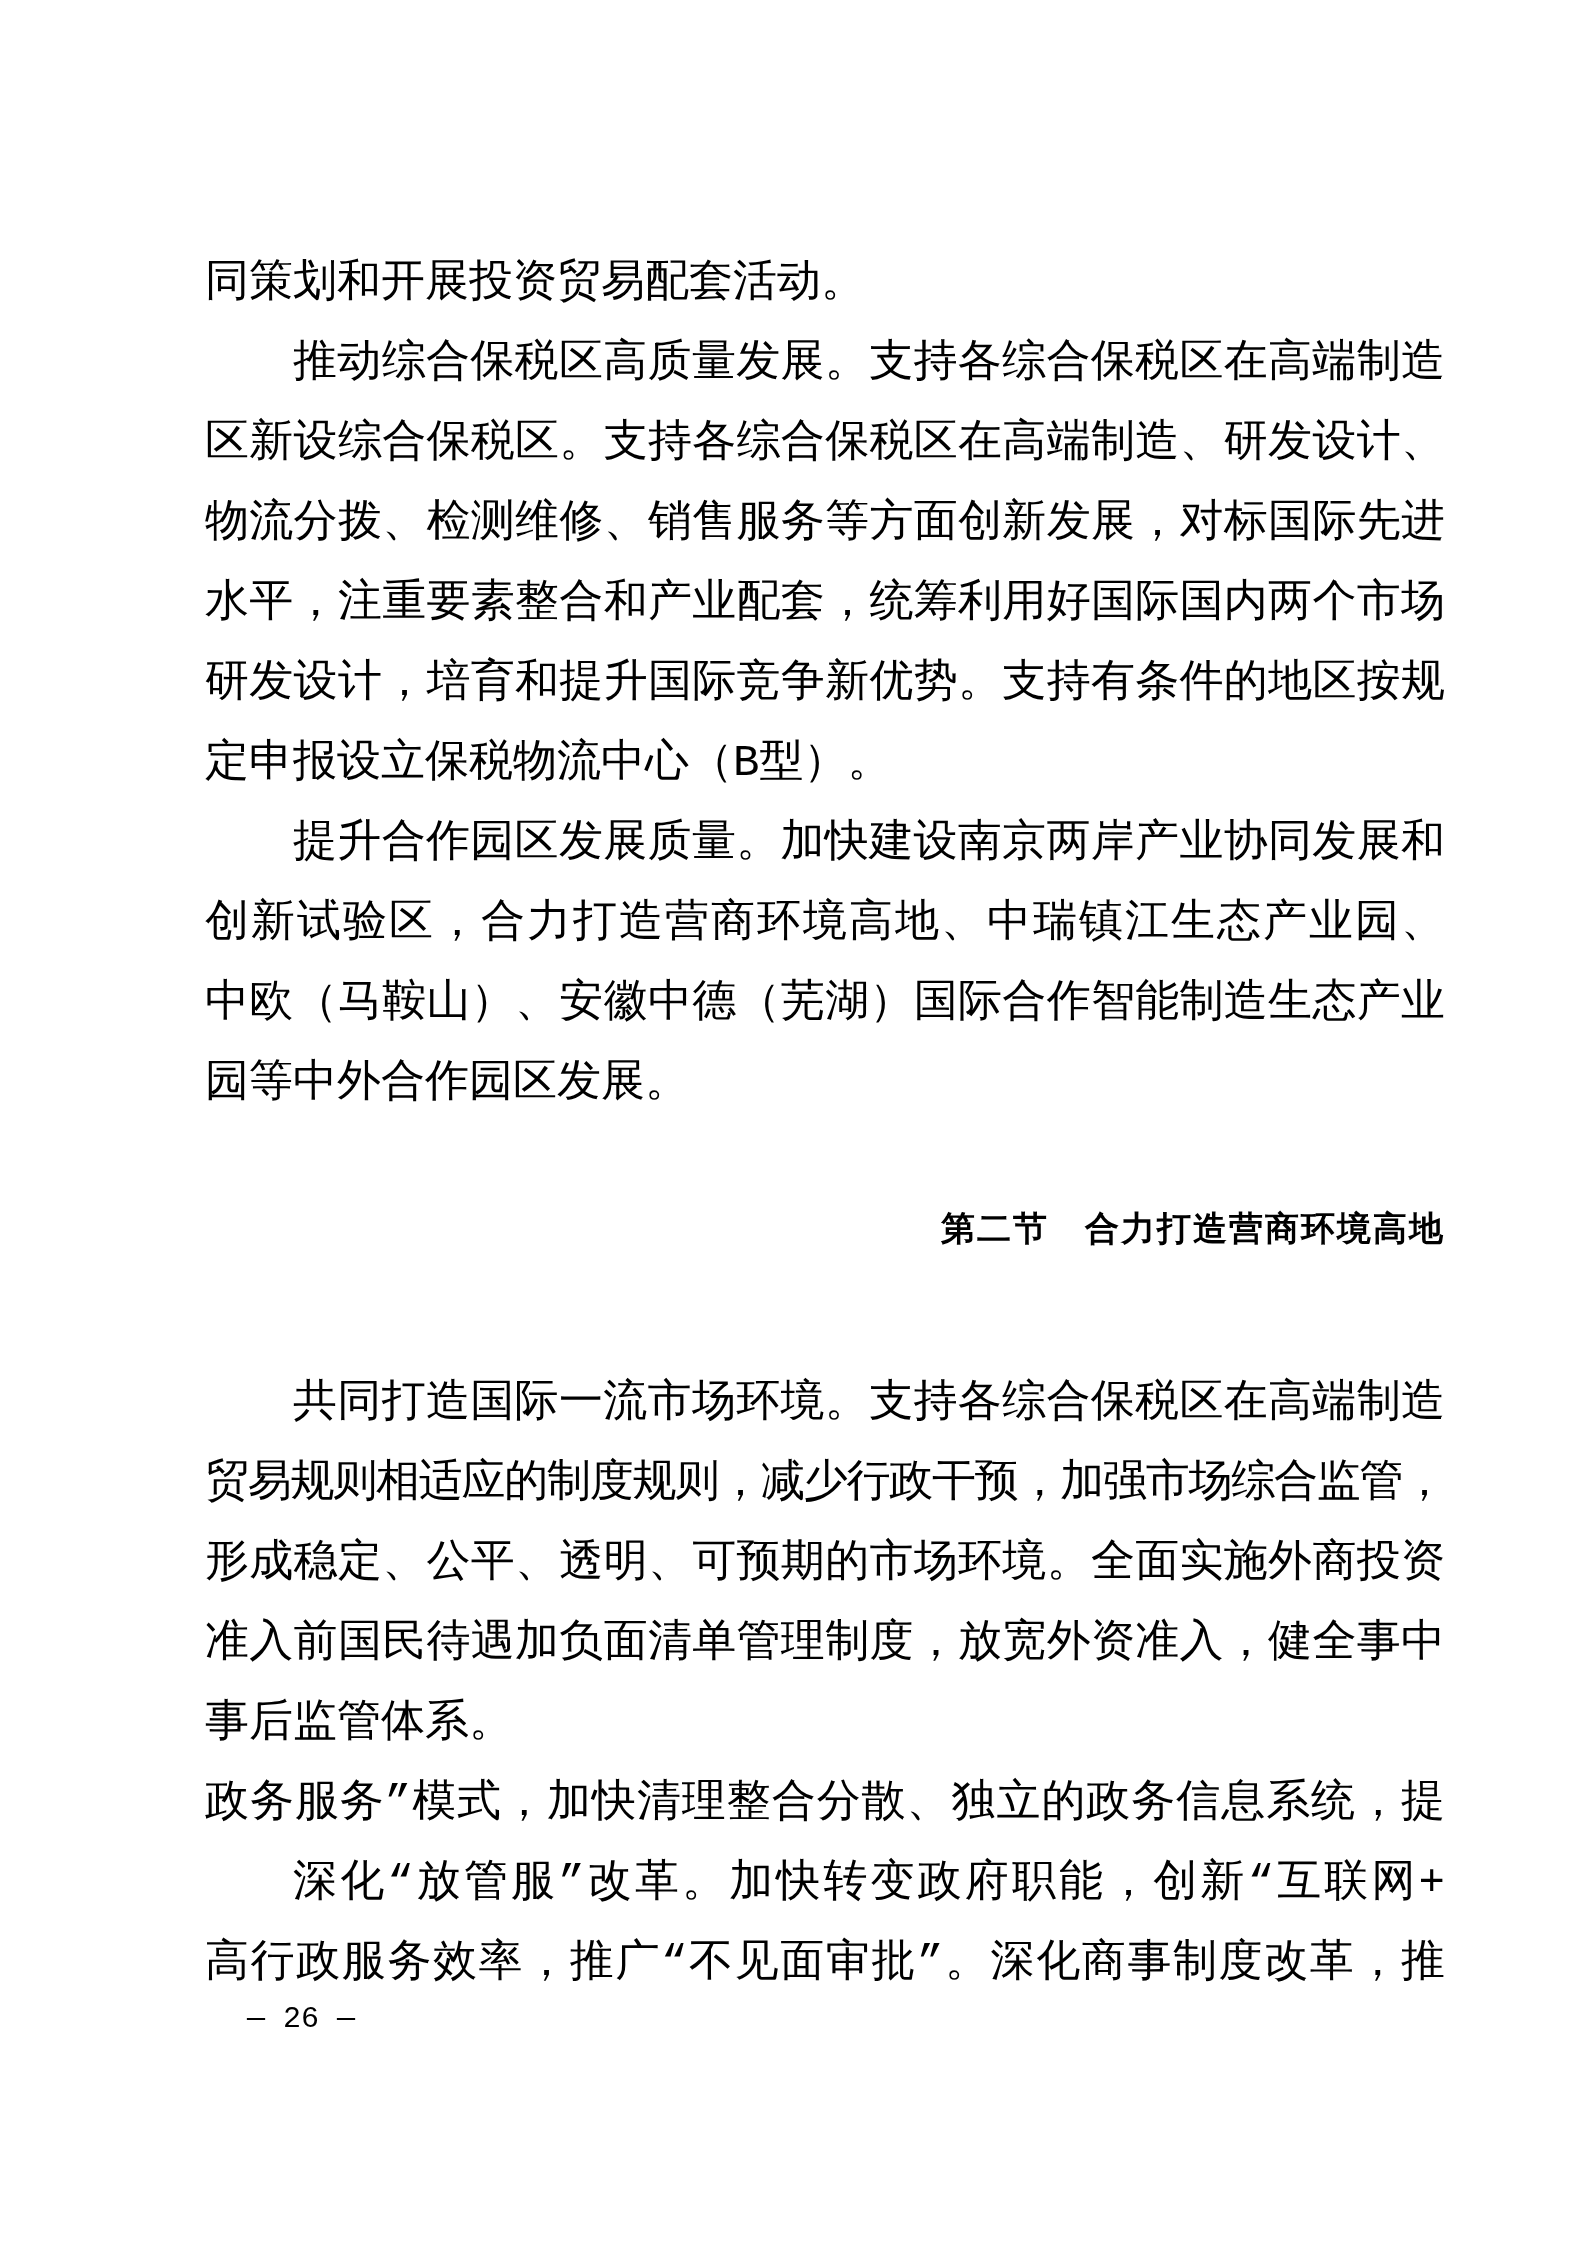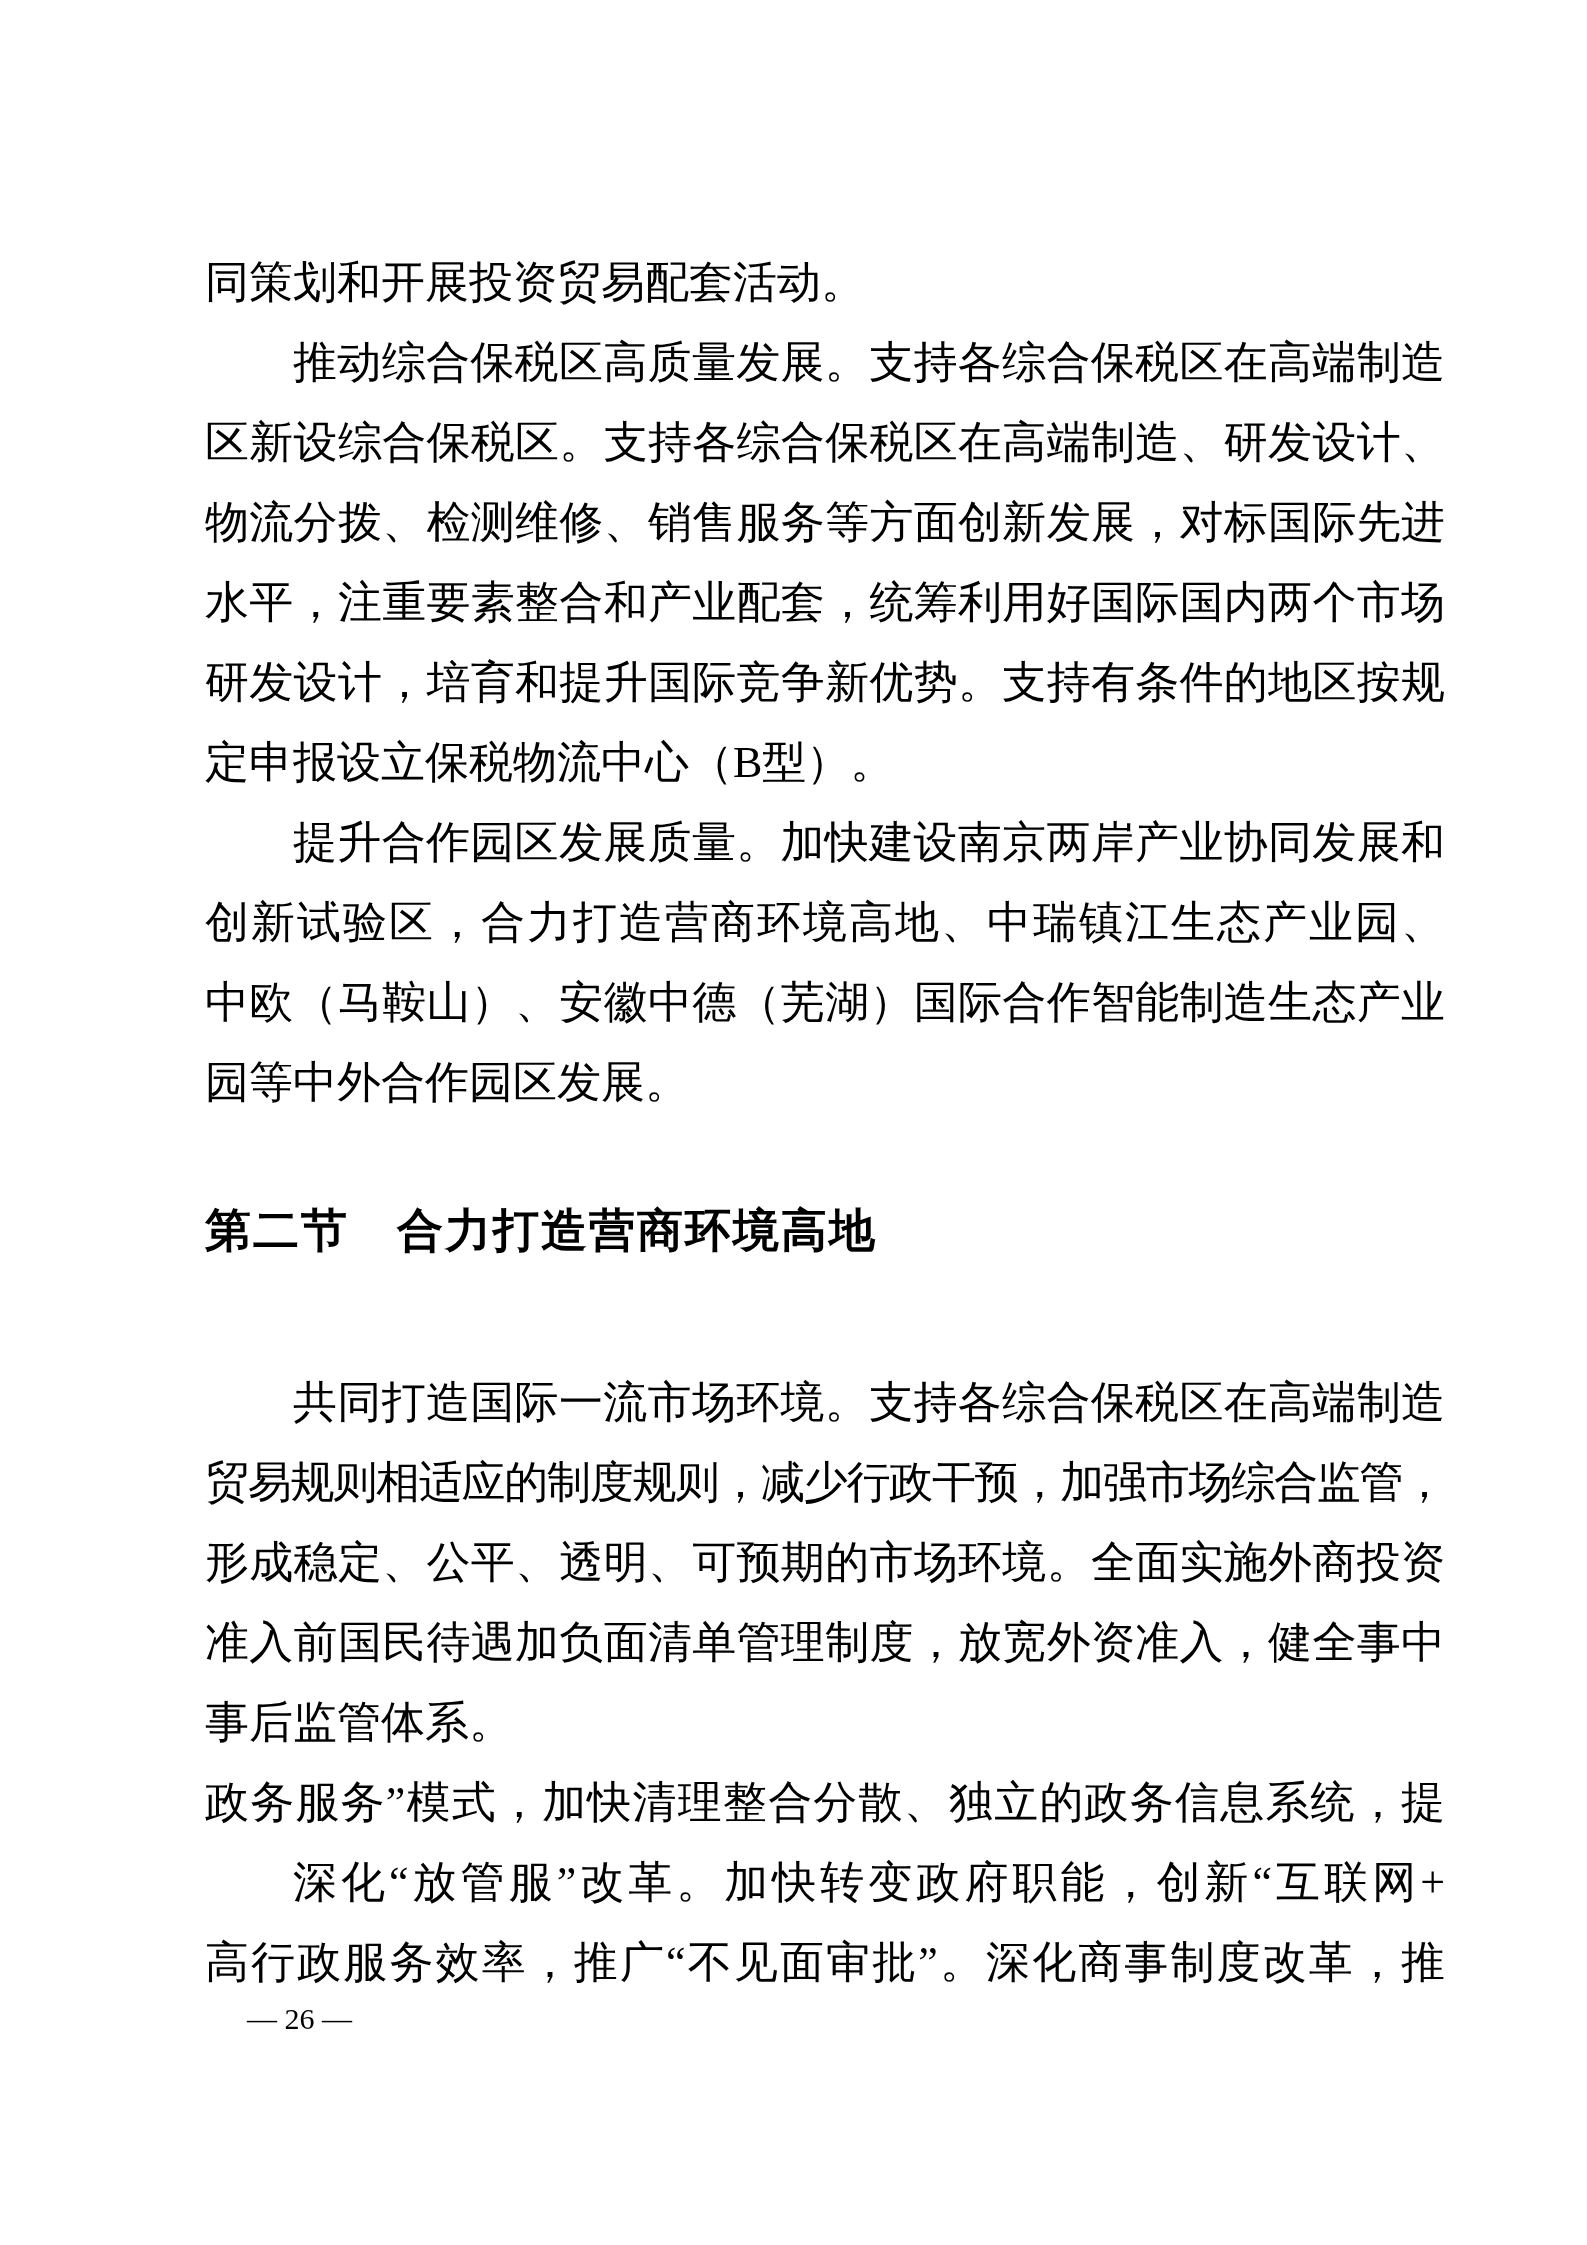--- a/index.html
+++ b/index.html
@@ -6,21 +6,21 @@
     margin: 0;
     padding: 0;
     background: #ffffff;
   }
   .page {
     position: relative;
     width: 1587px;
     height: 2245px;
     background: #ffffff;
     color: #000000;
-    font-family: Liberation Serif, serif;
+    font-family: Liberation Mono, monospace;
     overflow: hidden;
   }
   .body-text {
     position: absolute;
     left: 205px;
     top: 243px;
     width: 1240px;
   }
   .line {
     height: 80px;
@@ -35,23 +35,23 @@
   }
   .indent {
     padding-left: 88px;
   }
   .squeeze {
     letter-spacing: -1.35px;
   }
   .heading {
     height: 240px;
     line-height: 216px;
-    font-size: 46px;
+    font-size: 34px;
     font-weight: bold;
-    text-align: left;
+    text-align: right;
     letter-spacing: 2px;
   }
   .footer {
     position: absolute;
     left: 247px;
     top: 1997px;
     font-size: 30px;
     line-height: 44px;
   }
 </style>

